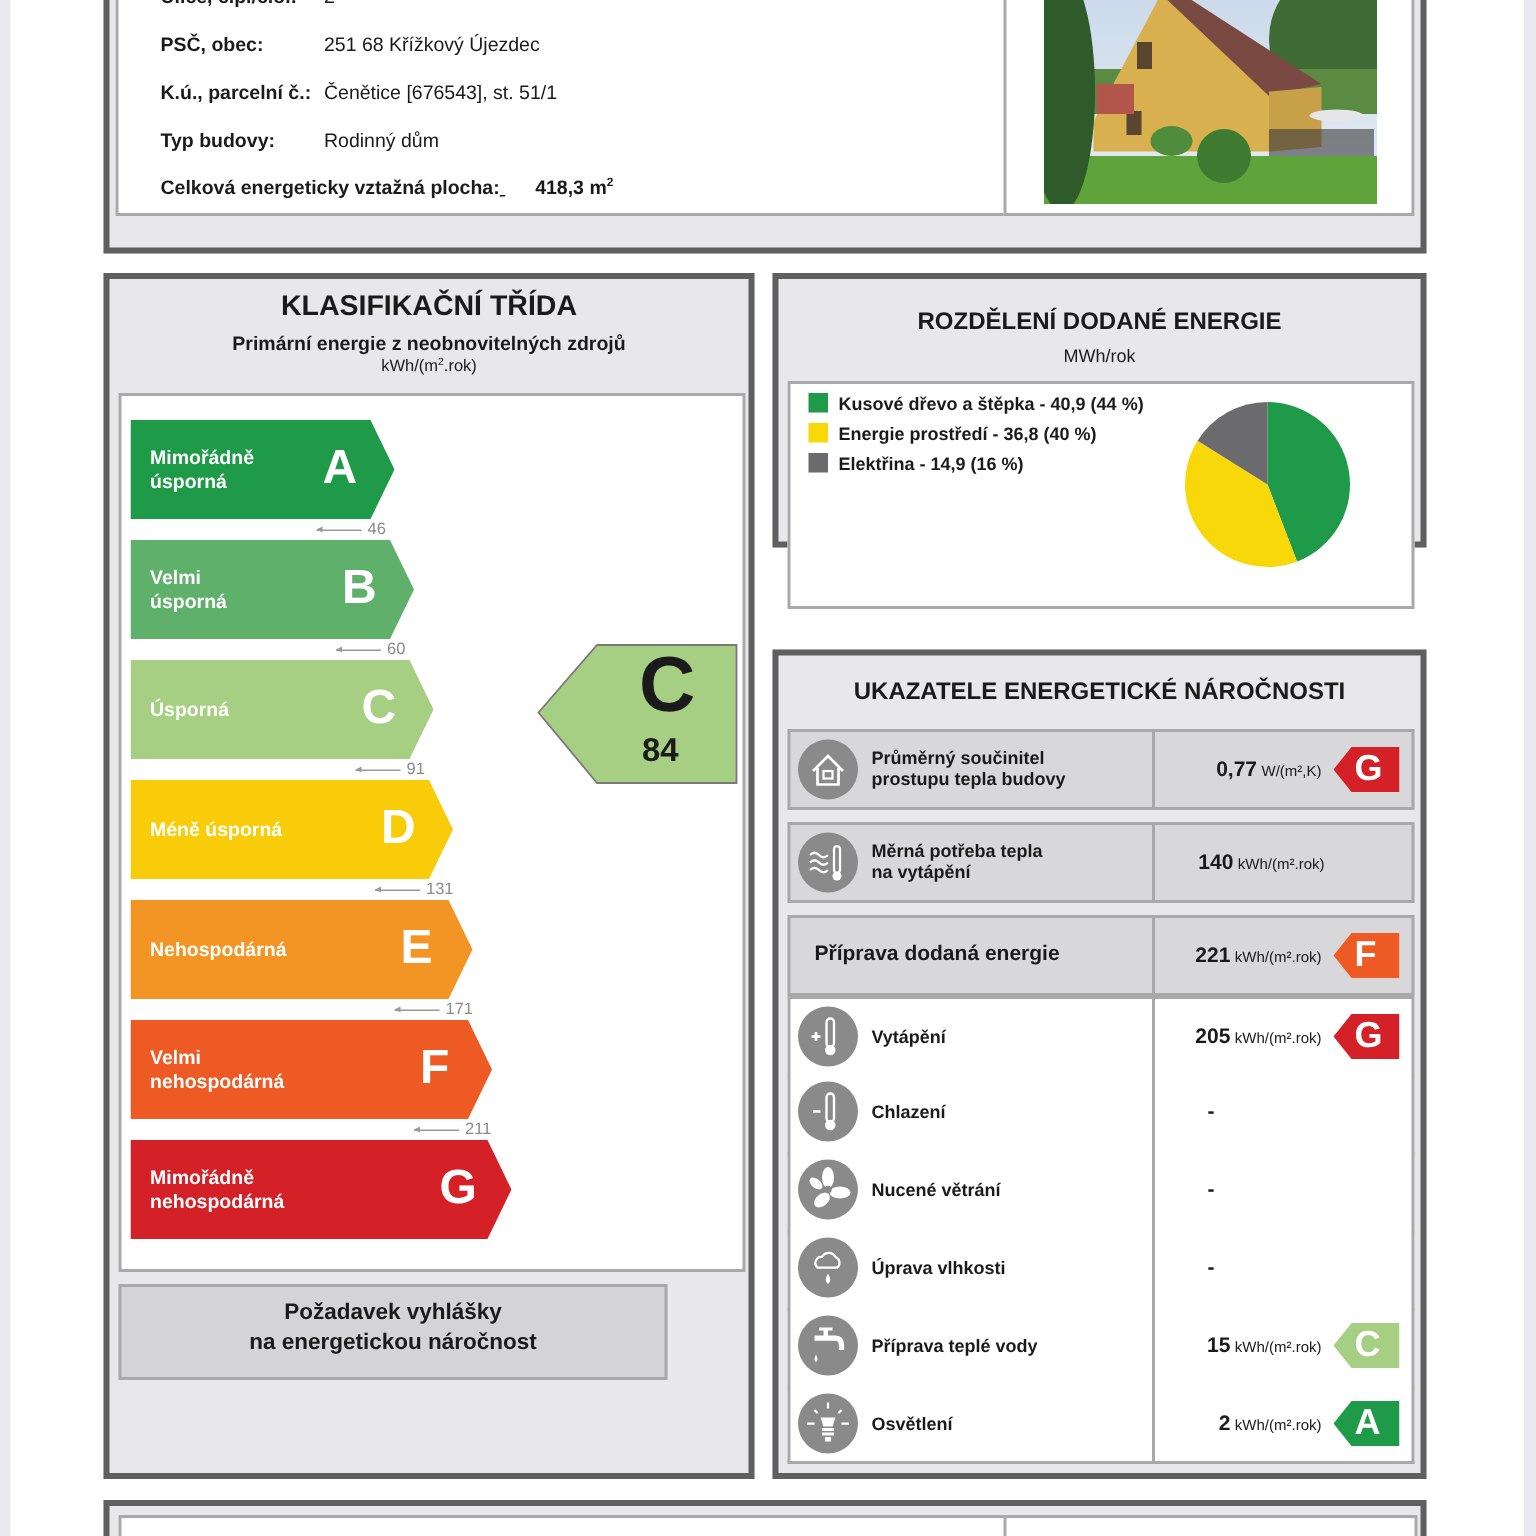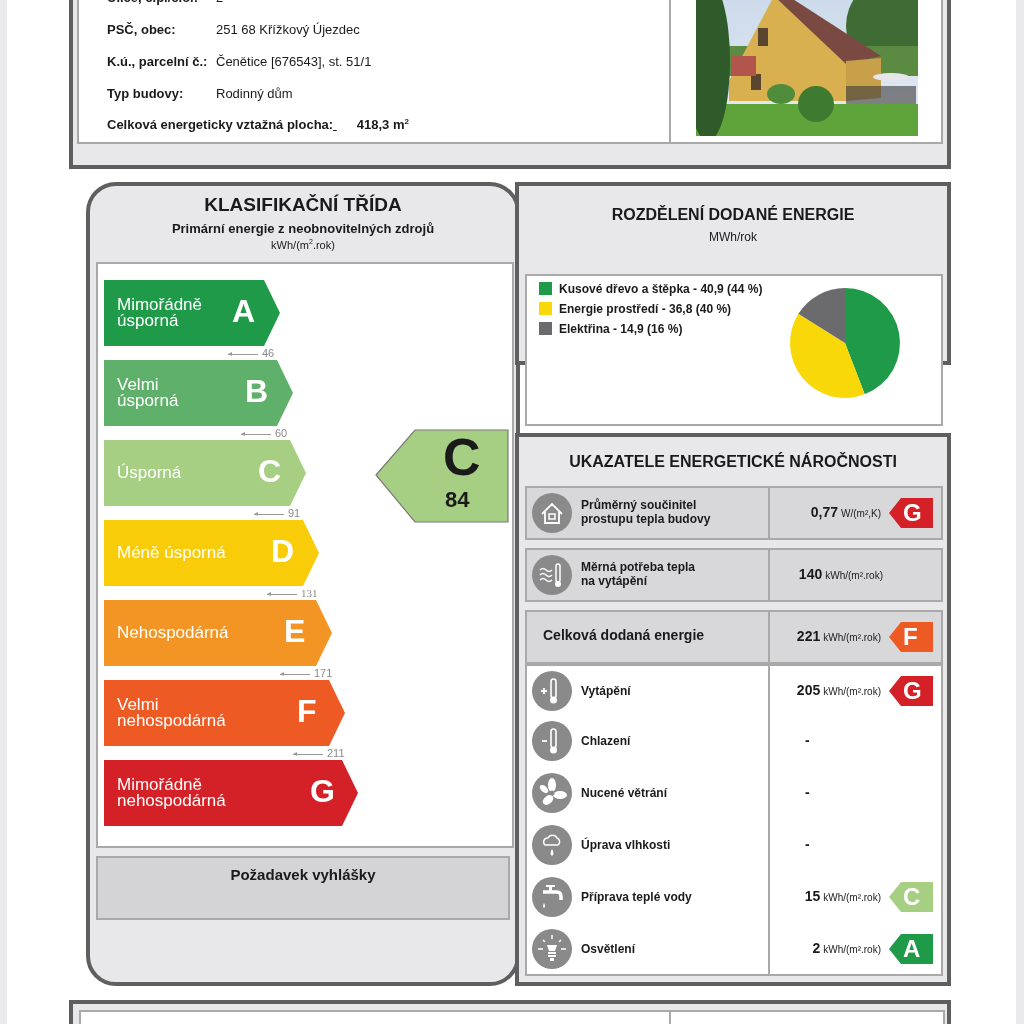--- a/index.html
+++ b/index.html
@@ -14,37 +14,37 @@
   
   #info-panel { left: 69px; top: -20px; width: 882px; height: 189px; }
   #info-box { left: 4px; top: 0px; width: 596px; height: 160px; }
   #photo-box { left: 596px; top: 0px; width: 274px; height: 160px; }
   .info-row { position: absolute; left: 28px; font-size: 13px; white-space: nowrap; text-decoration: underline; }
   .info-row .lbl { font-weight: bold; display: inline-block; }
   .info-row .val { display: inline-block; }
   .photo { position: absolute; left: 25px; top: 0px; width: 222px; height: 150px; overflow: hidden; }
 
   
-  #class-panel { left: 86px; top: 182px; width: 434px; height: 804px; border-radius: 30px; }
+  #class-panel { left: 69px; top: 182px; width: 434px; height: 804px; }
   .title-big { position: absolute; left: 0; width: 100%; text-align: center; font-weight: bold; }
   #class-box { left: 6px; top: 76px; width: 418px; height: 586px; }
   .band { position: absolute; height: 66px; }
   .band svg { position: absolute; left: 0; top: 0; }
-  .band .bl { position: absolute; left: 13px; color: #fff; font-weight: normal; font-size: 17px; line-height: 16px; }
+  .band .bl { position: absolute; left: 13px; color: #fff; font-weight: bold; font-size: 13px; line-height: 16px; }
   .band .bletter { position: absolute; color: #fff; font-weight: bold; font-size: 32px; top: 13px; }
   .thr { position: absolute; font-size: 11px; color: #8a8a8a; white-space: nowrap; }
   .thr .arr { display: inline-block; width: 30px; height: 1px; background: #9a9a9a; vertical-align: middle; margin-right: 4px; position: relative; }
   .thr .arr::before { content: ""; position: absolute; left: 0; top: -2px; border-right: 4px solid #9a9a9a; border-top: 2.5px solid transparent; border-bottom: 2.5px solid transparent; }
   #rating-marker { position: absolute; left: 277px; top: 165px; width: 134px; height: 94px; }
-  #req-head { left: 6px; top: 670px; width: 414px; height: 64px; background: #d4d4d6; border: 2px solid #a9a9a9; position: absolute; }
+  #req-head { left: 6px; top: 670px; width: 366px; height: 64px; background: #d4d4d6; border: 2px solid #a9a9a9; position: absolute; }
   #req-val { left: 6px; top: 733px; width: 418px; height: 57px; }
 
   
   #split-panel { left: 515px; top: 182px; width: 436px; height: 183px; }
-  #split-box { left: 6px; top: 88px; width: 418px; height: 152px; }
+  #split-box { left: 6px; top: 68px; width: 418px; height: 152px; }
   .leg { position: absolute; left: 12px; font-size: 12px; font-weight: bold; white-space: nowrap; }
   .leg .sw { display: inline-block; width: 13px; height: 13px; vertical-align: -2px; margin-right: 7px; }
 
   
   #ind-panel { left: 515px; top: 433px; width: 436px; height: 553px; }
   .irow { position: absolute; left: 6px; width: 418px; height: 54px; border: 2px solid #a9a9a9; }
   .irow.gray { background: #d8d8da; }
   .irow.white { background: #fff; }
   .irow .div { position: absolute; left: 241px; top: 0; bottom: 0; width: 2px; background: #a9a9a9; }
   .irow .ic { position: absolute; left: 5px; top: 5px; width: 40px; height: 40px; border-radius: 50%; background: #8a8a8a; }
@@ -170,35 +170,36 @@
             <polygon points="0,0 238,0 254,33 238,66 0,66" fill="#d42027"></polygon>
           </svg>
           <div class="bl" style="top: 17px;"><span>Mimořádně</span><br><span>nehospodárná</span></div>
           <div class="bletter" style="left: 206px;">G</div>
         </div>
       </div>
     <div id="thresholds">
         <div class="thr" style="top: 83px; left: 130px; text-align: right;"><span class="arr"></span><span>46</span></div>
         <div class="thr" style="top: 163px; left: 143px;"><span class="arr"></span><span>60</span></div>
         <div class="thr" style="top: 243px; left: 156px; text-align: right;"><span class="arr"></span><span>91</span></div>
-        <div class="thr" style="top: 323px; left: 169px; font-family: Liberation Serif, serif;"><span class="arr"></span><span>131</span></div>
+        <div class="thr" style="top: 323px; left: 169px;"><span class="arr"></span><span>131</span></div>
         <div class="thr" style="top: 403px; left: 182px;"><span class="arr"></span><span>171</span></div>
         <div class="thr" style="top: 483px; left: 195px;"><span class="arr"></span><span>211</span></div>
       </div>
     <div id="rating-marker">
       <svg width="134" height="94" viewBox="0 0 134 94">
         <polygon id="rating-shape" points="1,46 40,1 133,1 133,93 40,93" stroke="#7a7a7a" stroke-width="1.2" fill="#a7cf83"></polygon>
       </svg>
       <div style="position:absolute;left:68px;top:-2px;font-size:52px;font-weight:bold;line-height:60px">C</div>
       <div style="position:absolute;left:70px;top:58px;font-size:22px;font-weight:bold">84</div>
     </div>
   </div>
 
   <div id="req-head">
     <div class="title-big" style="top:8px;font-size:15px">Požadavek vyhlášky</div>
+    <div class="title-big" style="top:28px;font-size:15px">na energetickou náročnost</div>
   </div>
 </div>
 
 <div class="panel" id="split-panel">
   <div class="title-big" style="top:20px;font-size:16px">ROZDĚLENÍ DODANÉ ENERGIE</div>
   <div class="title-big" style="top:44px;font-size:12px;font-weight:normal">MWh/rok</div>
   <div class="inner" id="split-box">
     <div class="leg" style="top:6px"><span class="sw" style="background: rgb(30, 154, 72);"></span><span>Kusové dřevo a štěpka - 40,9 (44 %)</span></div>
     <div class="leg" style="top:26px"><span class="sw" style="background: rgb(249, 216, 10);"></span><span>Energie prostředí - 36,8 (40 %)</span></div>
     <div class="leg" style="top:46px"><span class="sw" style="background: rgb(107, 107, 110);"></span><span>Elektřina - 14,9 (16 %)</span></div>
@@ -234,21 +235,21 @@
             <path d="M8 15 q3 -3 6 0 t6 0 M8 20 q3 -3 6 0 t6 0 M8 25 q3 -3 6 0 t6 0" stroke="#fff" stroke-width="1.5" fill="none"></path>
             <rect x="24" y="9" width="4" height="18" rx="2" stroke="#fff" stroke-width="1.5" fill="none"></rect>
             <circle cx="26" cy="29" r="3" fill="#fff"></circle>
           </svg>
         </div>
         <div class="lab" style="top:10px"><span>Měrná potřeba tepla</span><br><span>na vytápění</span></div>
         <div class="num" style="right:58px;top:16px"><span>140</span><span class="u">kWh/(m².rok)</span></div>
       </div>
       <div class="irow gray" style="top: 173px;">
         <div class="div"></div>
-        <div class="lab" style="top:16px;left:16px;font-size:14px">Celková dodaná energie</div>
+        <div class="lab" style="top:16px;left:16px;font-size:14px">Příprava dodaná energie</div>
         <div class="num" style="right:60px;top:16px"><span>221</span><span class="u">kWh/(m².rok)</span></div>
         <div class="badge"><svg width="44" height="30">
             <polygon points="0,15 12,0 44,0 44,30 12,30" fill="#ed5a24"></polygon>
           </svg><span>F</span></div>
       </div>
       <div class="irow white" style="top: 227px; height: 54px;">
         <div class="div"></div>
         <div class="ic">
           <svg width="40" height="40" viewBox="0 0 40 40">
             <path d="M9 20 H15 M12 17 V23" stroke="#fff" stroke-width="1.8"></path>

